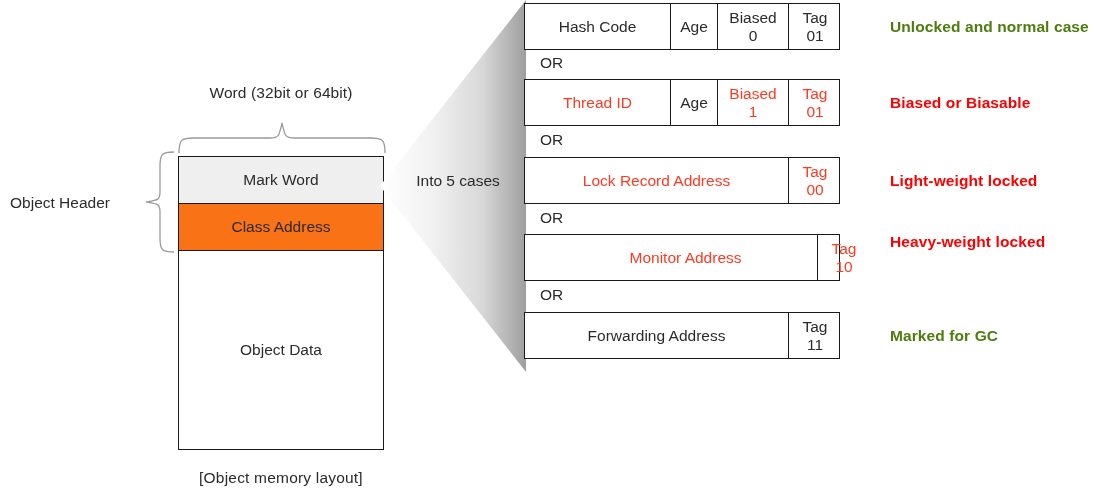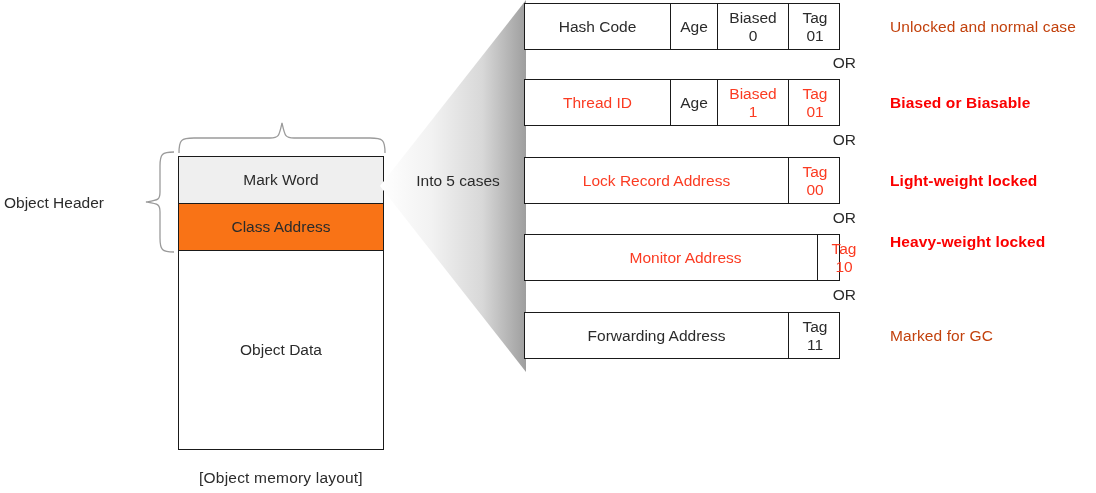--- a/index.html
+++ b/index.html
@@ -31,20 +31,21 @@
     text-align: center;
     letter-spacing: 0.1px;
   }
   .brace-top { left: 176px; top: 120px; width: 212px; height: 34px; }
   .brace-left { left: 114px; top: 150px; width: 62px; height: 104px; }
 
   .obj-header-label {
     left: 4px; top: 194px; width: 112px;
     font-size: 15.5px;
     color: #2b2b2b;
+    text-align: center;
   }
 
   .mem-box {
     left: 178px; top: 156px;
     width: 206px; height: 294px;
     border: 1.4px solid #1a1a1a;
     box-sizing: border-box;
   }
   .mem-row {
     position: absolute;
@@ -111,42 +112,44 @@
     white-space: pre-line;
   }
   .cell + .cell { border-left: 1.4px solid #1a1a1a; }
   .cell.red { color: #fb3b22; }
 
   .or-text {
     left: 540px; width: 316px;
     height: 26px;
     font-size: 15.5px;
     color: #2b2b2b;
-    text-align: right;
+    text-align: left;
     line-height: 26px;
   }
 
   .side-label {
     left: 890px;
     width: 200px;
     font-size: 15.5px;
-    color: #c2410c;
+    color: #4d7c0f;
     line-height: 47px;
     letter-spacing: 0.1px;
+    font-weight: bold;
   }
   .side-label.red {
     color: #fb0000;
     font-weight: bold;
   }
 </style>
 </head>
 <body>
 
 <div id="canvas">
 
+  <div class="abs word-caption">Word (32bit or 64bit)</div>
 
   <svg class="abs brace-top" viewBox="0 0 212 34" preserveAspectRatio="none">
     <path d="M3 33 C3 20, 5 18, 18 18 L94 18 C103 18, 103 16, 106 3
              C109 16, 109 18, 118 18 L194 18 C207 18, 209 20, 209 33" fill="none" stroke="#9b9b9b" stroke-width="1.3"></path>
   </svg>
 
   <svg class="abs brace-left" viewBox="0 0 62 104" preserveAspectRatio="none">
     <path d="M60 2 C48 2, 46 4, 46 16 L46 42 C46 50, 44 50, 32 52
              C44 54, 46 54, 46 62 L46 88 C46 100, 48 102, 60 102" fill="none" stroke="#9b9b9b" stroke-width="1.3"></path>
   </svg>

